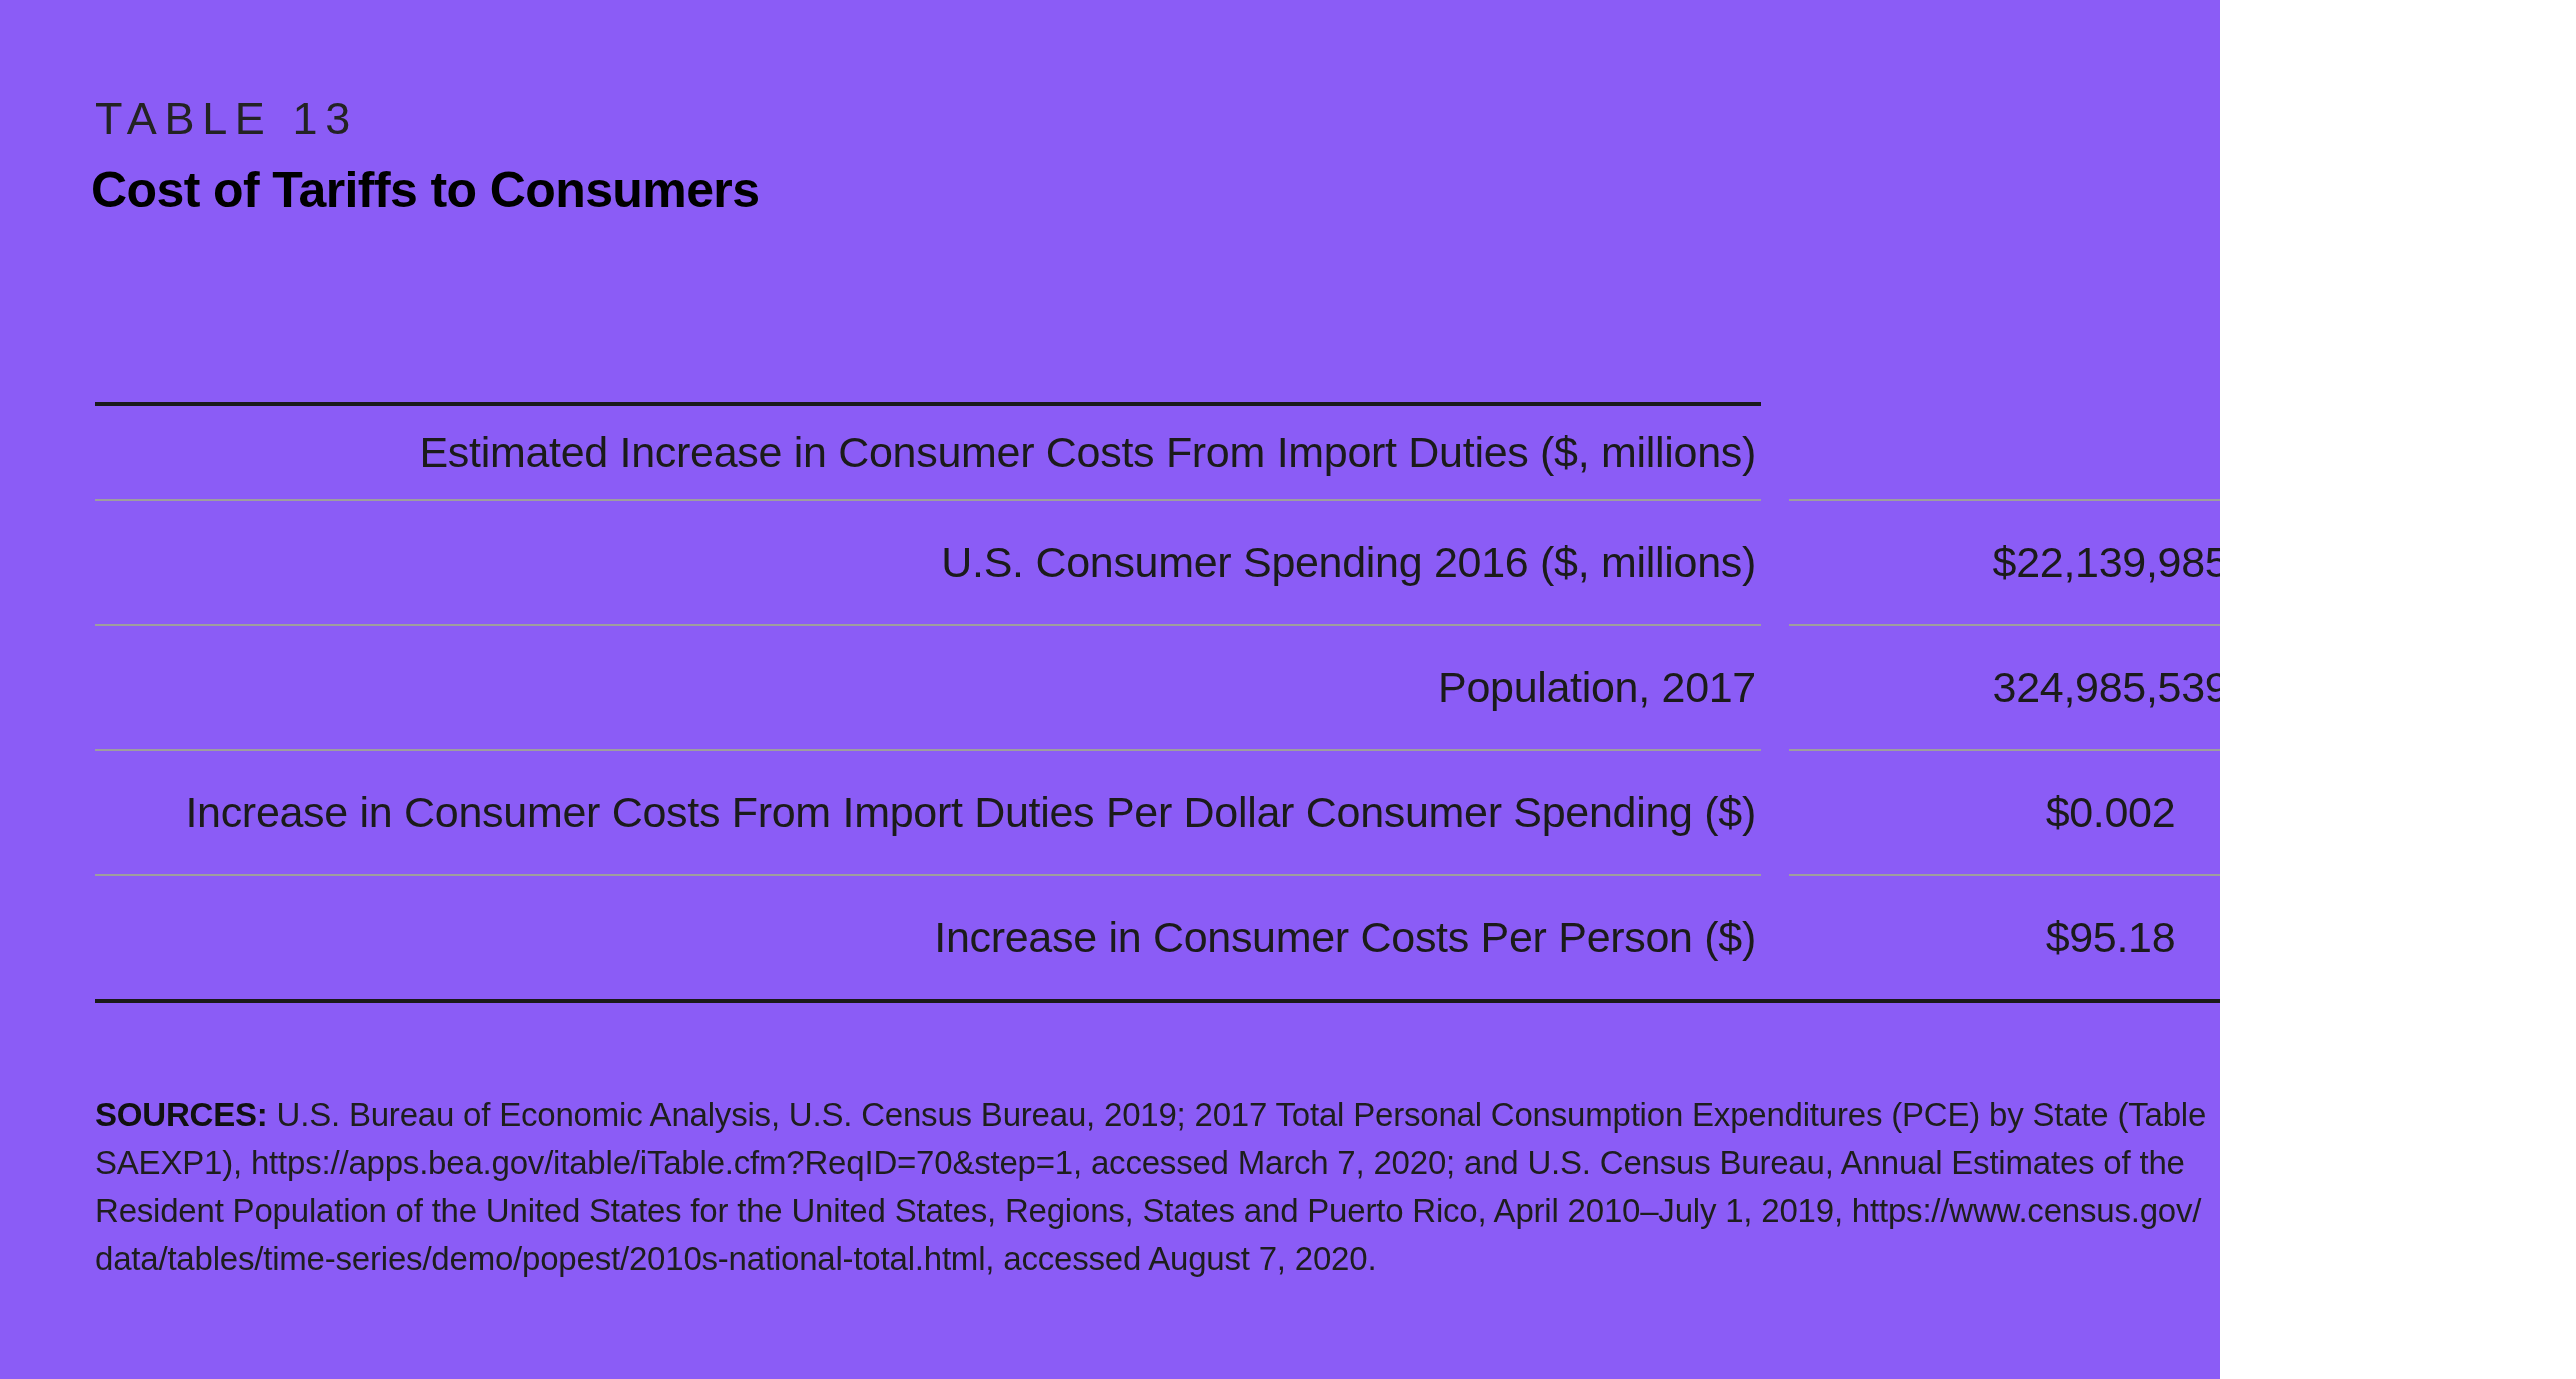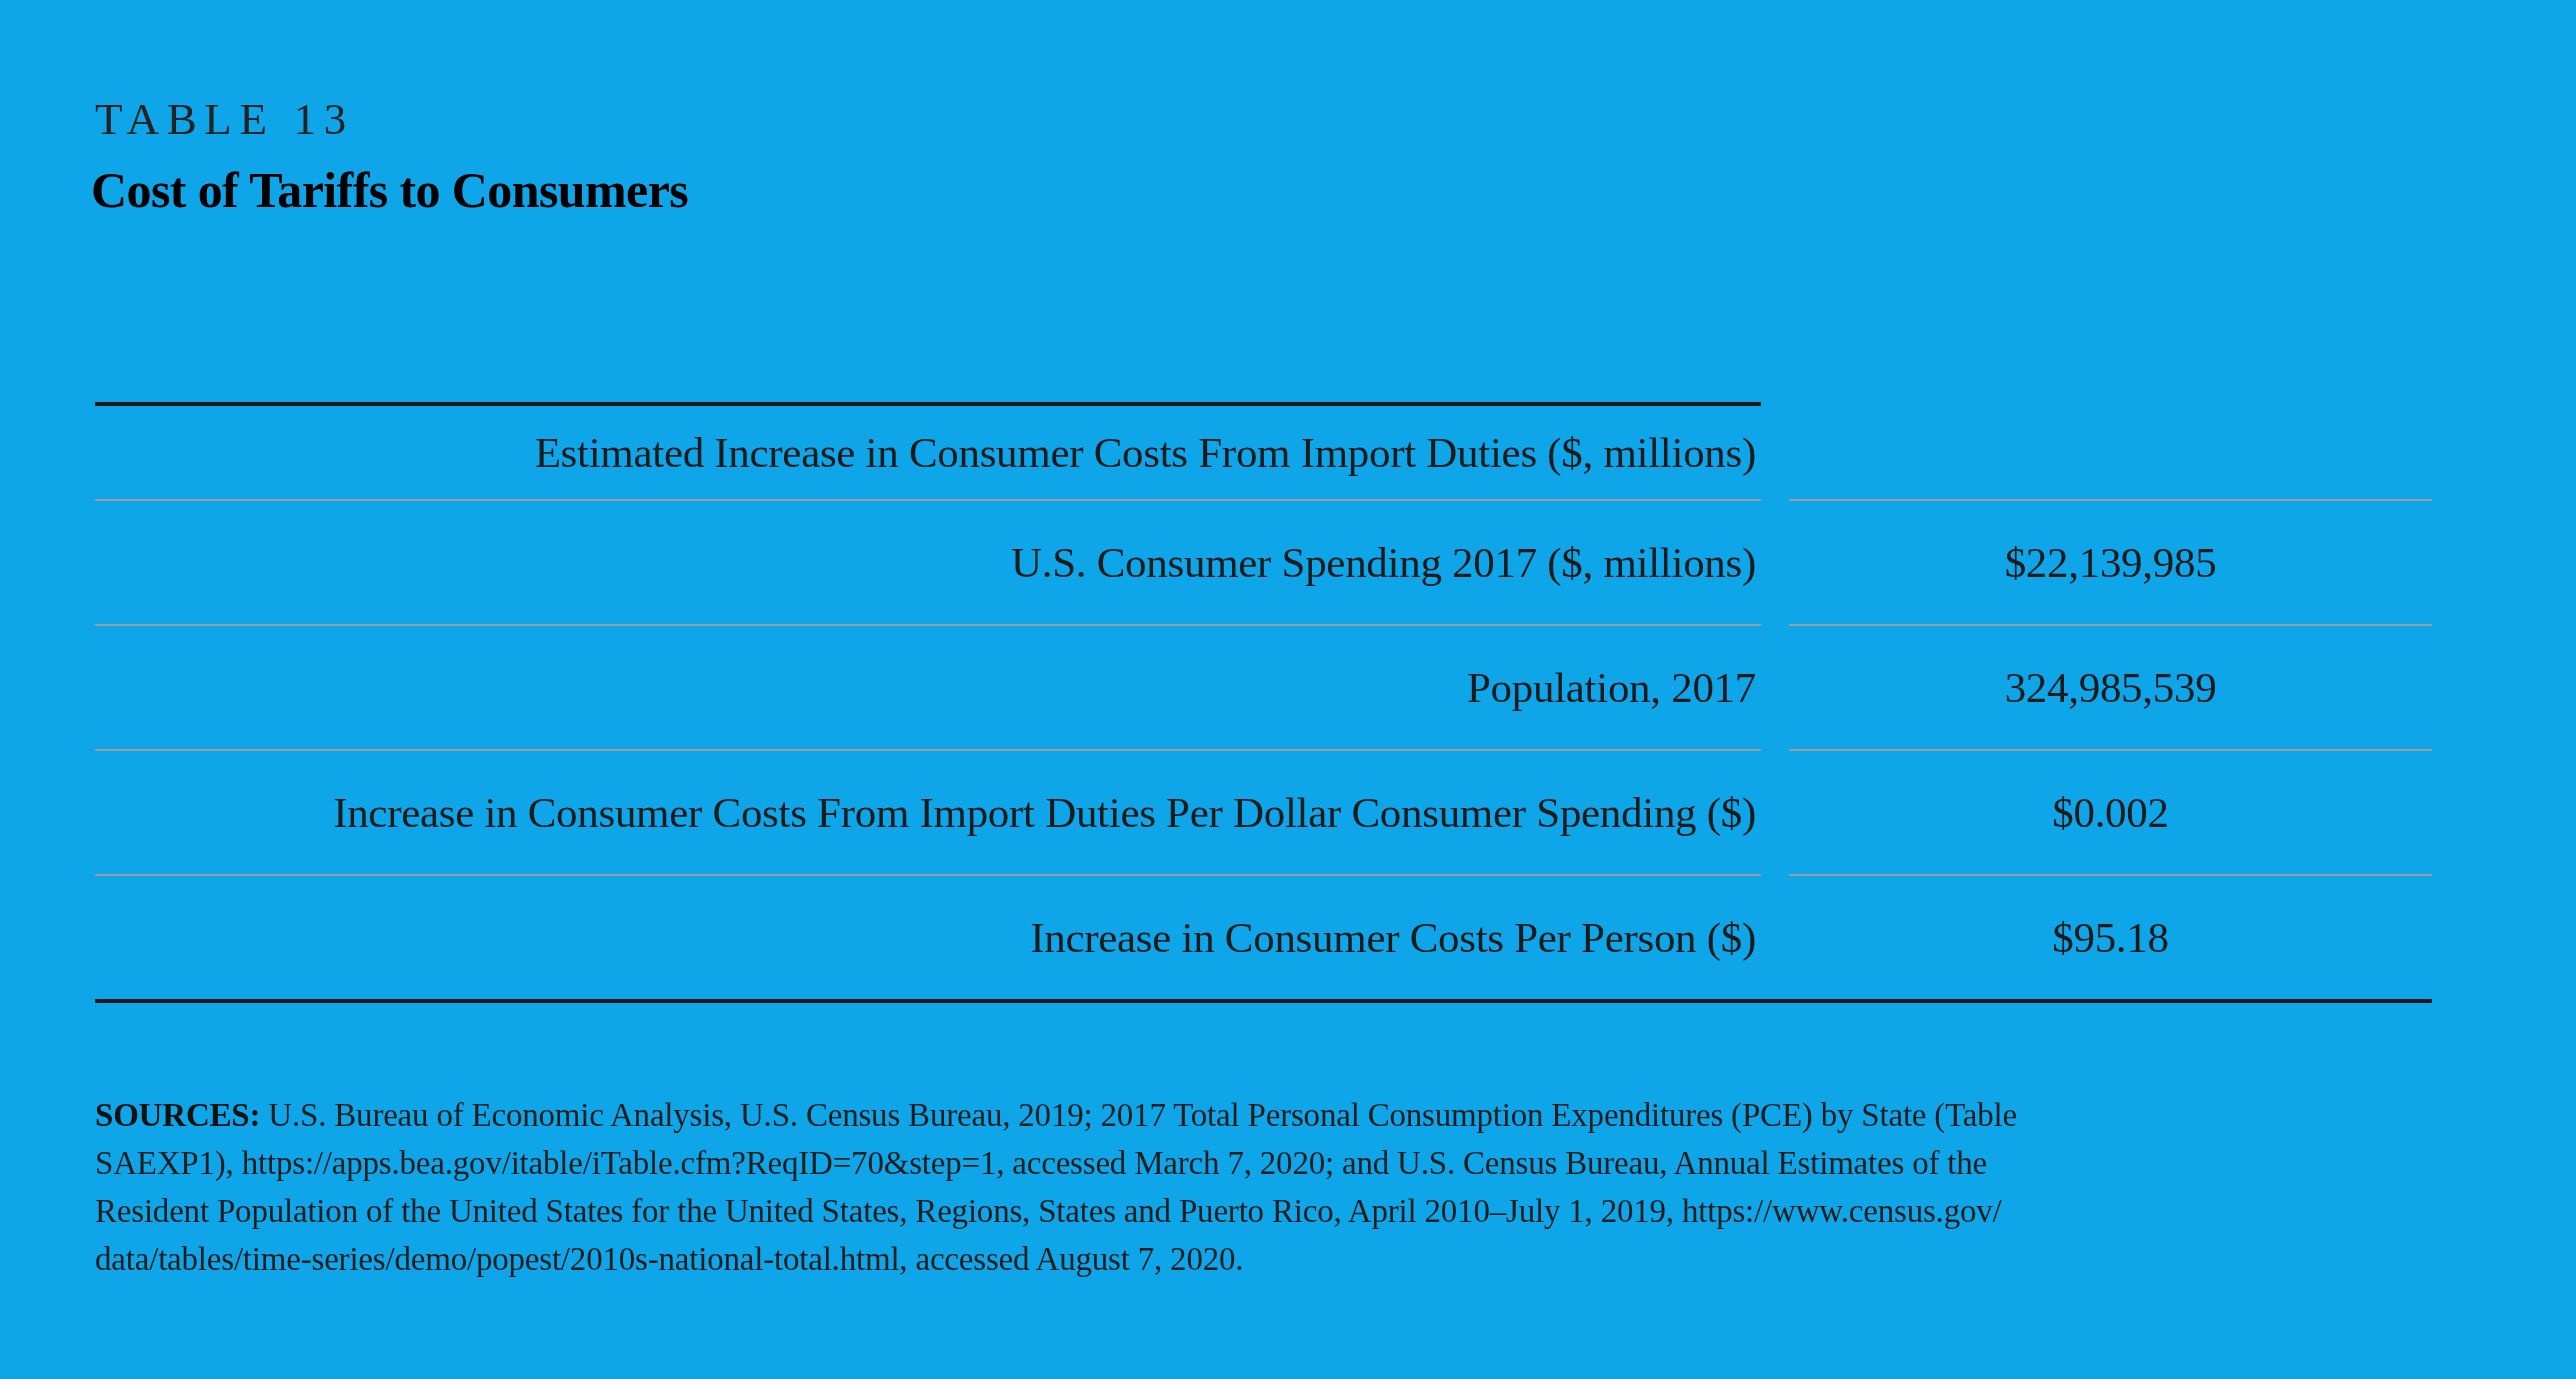--- a/index.html
+++ b/index.html
@@ -1,20 +1,20 @@
 <!DOCTYPE html>
 <html style="font-size:10px"><head>
 <meta charset="utf-8">
 <style>
   html,body{margin:0;padding:0;background:#ffffff;}
   .page{
     position:relative;
-    width:2576px;height:1380px;
-    background:#0ea5e9;
-    font-family:Liberation Serif, serif;
+    width:2220px;height:1380px;
+    background:#8b5cf6;
+    font-family:Liberation Sans, sans-serif;
     color:#1b1b1b;
     overflow:hidden;
   }
   .kicker{
     position:absolute;left:95px;top:93px;
     font-size:45px;font-weight:400;letter-spacing:0.17em;
     color:#232323;
   }
   .title{
     position:absolute;left:91px;top:161px;margin:0;
@@ -70,21 +70,21 @@
   <h1 class="title">Cost of Tariffs to Consumers</h1>
 
   <div class="datatable">
 
     <div class="trow first">
       <div class="cell label">Estimated Increase in Consumer Costs From Import Duties ($, millions)</div>
       <div class="cell gapcell"></div>
     </div>
 
     <div class="trow">
-      <div class="cell label">U.S. Consumer Spending 2017 ($, millions)</div>
+      <div class="cell label">U.S. Consumer Spending 2016 ($, millions)</div>
       <div class="cell gapcell"></div>
       <div class="cell value">$22,139,985</div>
     </div>
 
     <div class="trow">
       <div class="cell label">Population, 2017</div>
       <div class="cell gapcell"></div>
       <div class="cell value">324,985,539</div>
     </div>
 

